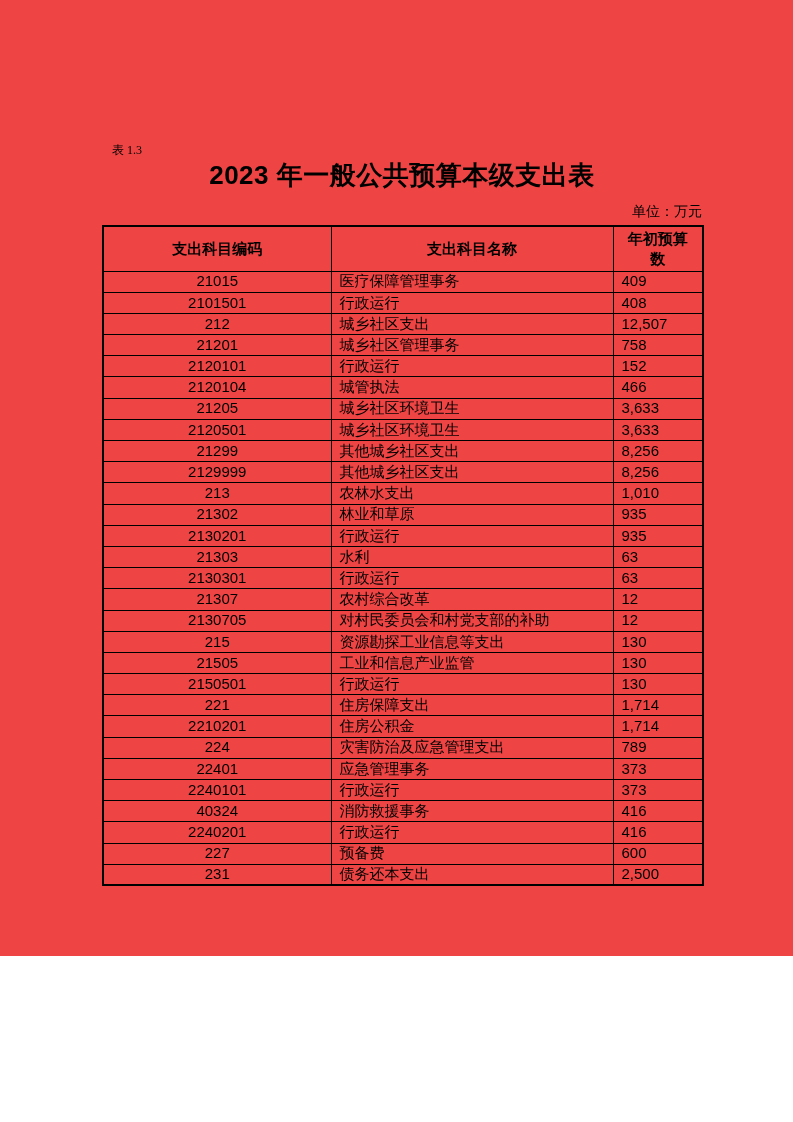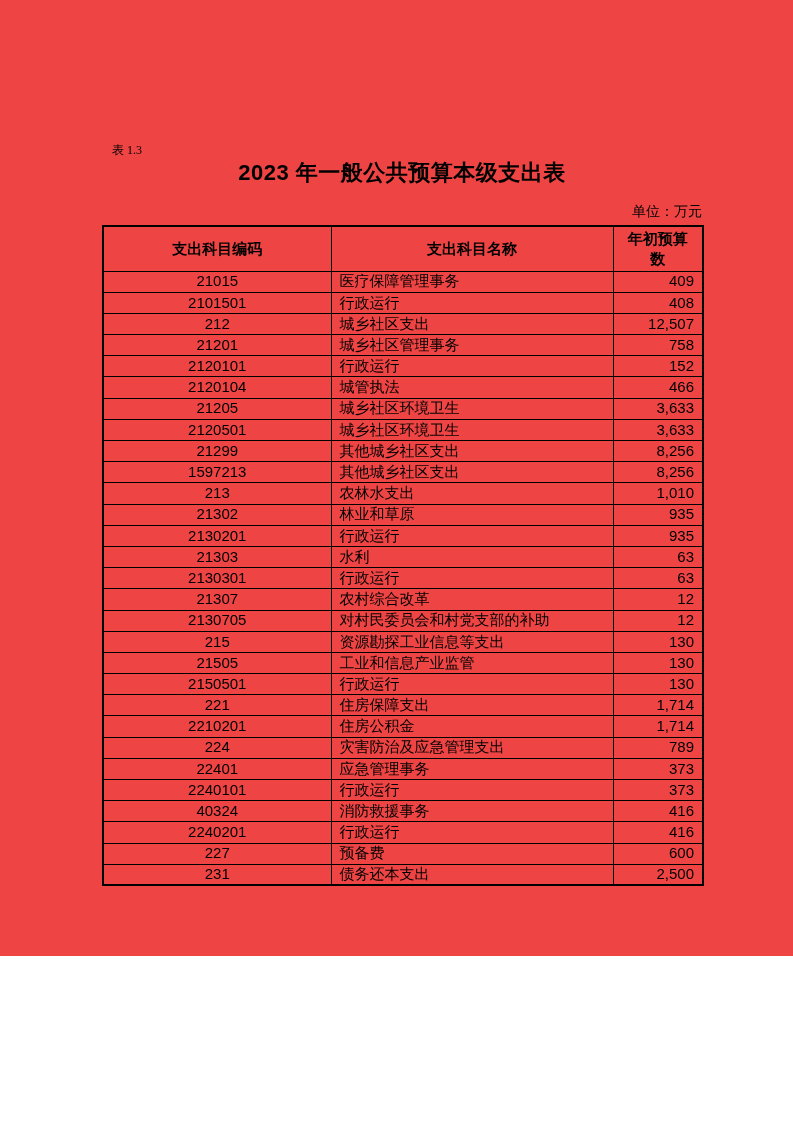--- a/index.html
+++ b/index.html
@@ -29,21 +29,21 @@
     font-family: "Liberation Serif", serif;
     color: #000000;
   }
   .doc-title {
     position: absolute;
     left: 102px;
     top: 158px;
     width: 600px;
     margin: 0;
     text-align: center;
-    font-size: 22px;
+    font-size: 26px;
     font-weight: bold;
     letter-spacing: 0.5px;
     font-family: "Liberation Sans", sans-serif;
     color: #000000;
     white-space: nowrap;
   }
   .unit-note {
     position: absolute;
     left: 102px;
     top: 203px;
@@ -79,21 +79,21 @@
   table.budget-table tbody td {
     height: 21.2px;
     font-size: 15px;
     line-height: 1.1;
     padding: 0 8px;
     vertical-align: middle;
     white-space: nowrap;
   }
   td.cell-code { text-align: center; }
   td.cell-name { text-align: left; }
-  td.cell-budget { text-align: right; }
+  td.cell-budget { }
   .page-footer {
     position: absolute;
     left: 0;
     top: 1024px;
     width: 793px;
     text-align: left;
     font-size: 12px;
     font-family: Liberation Sans, sans-serif;
     color: #000000;
     margin-left: 13px;
@@ -163,21 +163,21 @@
           <td class="cell-code">2120501</td>
           <td class="cell-name">城乡社区环境卫生</td>
           <td class="cell-budget">3,633</td>
         </tr>
         <tr>
           <td class="cell-code">21299</td>
           <td class="cell-name">其他城乡社区支出</td>
           <td class="cell-budget">8,256</td>
         </tr>
         <tr>
-          <td class="cell-code">1597213</td>
+          <td class="cell-code">2129999</td>
           <td class="cell-name">其他城乡社区支出</td>
           <td class="cell-budget">8,256</td>
         </tr>
         <tr>
           <td class="cell-code">213</td>
           <td class="cell-name">农林水支出</td>
           <td class="cell-budget">1,010</td>
         </tr>
         <tr>
           <td class="cell-code">21302</td>

